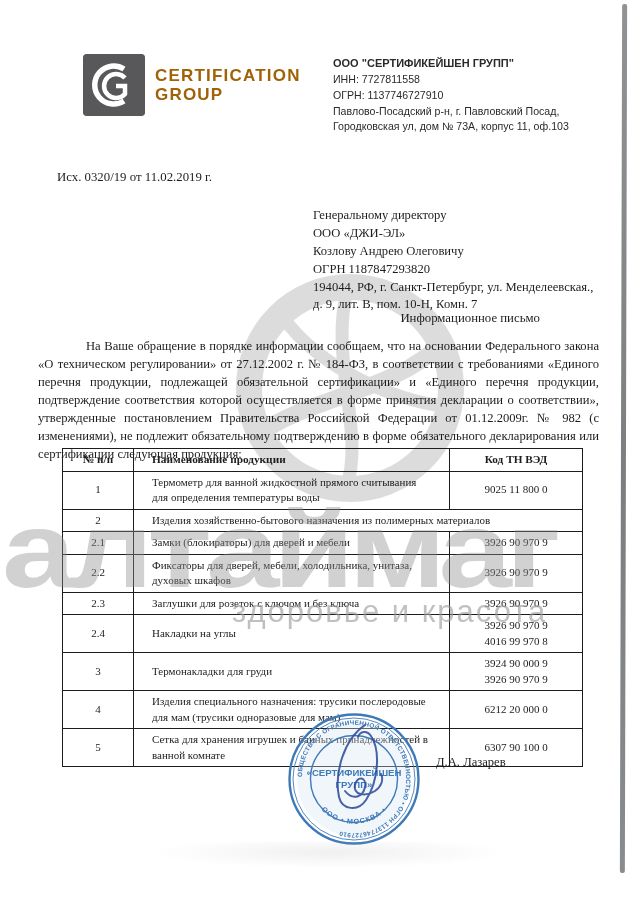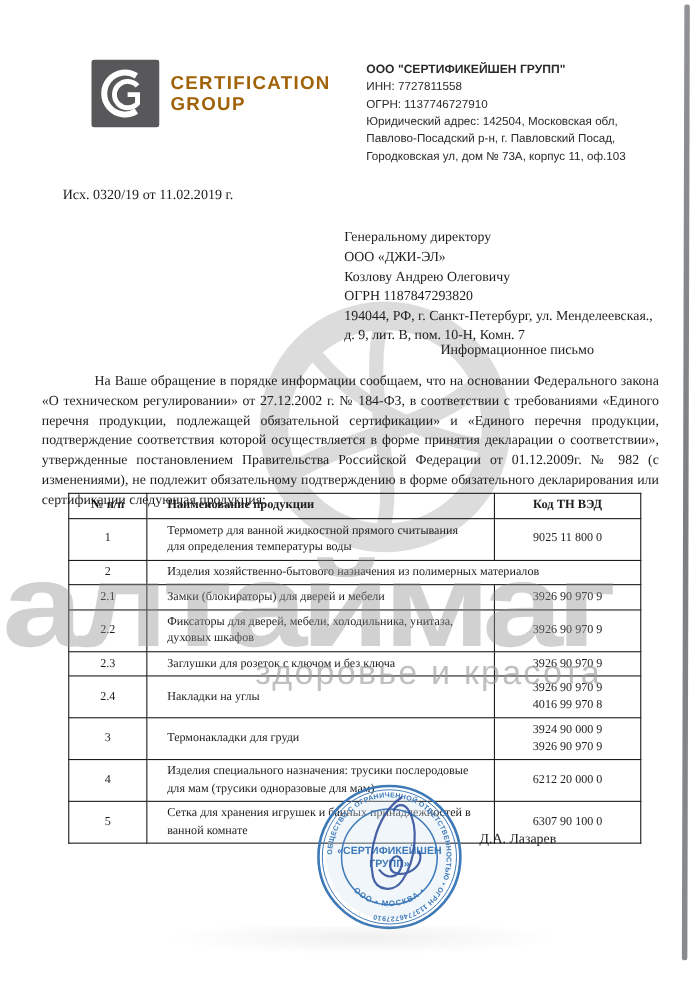--- a/index.html
+++ b/index.html
@@ -74,21 +74,20 @@
       <div class="logo-text">
         <div>CERTIFICATION</div>
         <div>GROUP</div>
       </div>
     </div>
     <div class="company-block">
       <div class="co-name">ООО "СЕРТИФИКЕЙШЕН ГРУПП"</div>
       <div>ИНН: 7727811558</div>
       <div>ОГРН: 1137746727910</div>
       <div>
-          <div>Юридический адрес: 142504, Московская обл,</div>
           <div>Павлово-Посадский р-н, г. Павловский Посад,</div>
           <div>Городковская ул, дом № 73А, корпус 11, оф.103</div>
         </div>
     </div>
   </div>
 
   <div class="ref-line">Исх. 0320/19 от 11.02.2019 г.</div>
   <div class="addressee">
       <div>Генеральному директору</div>
       <div>ООО «ДЖИ-ЭЛ»</div>

